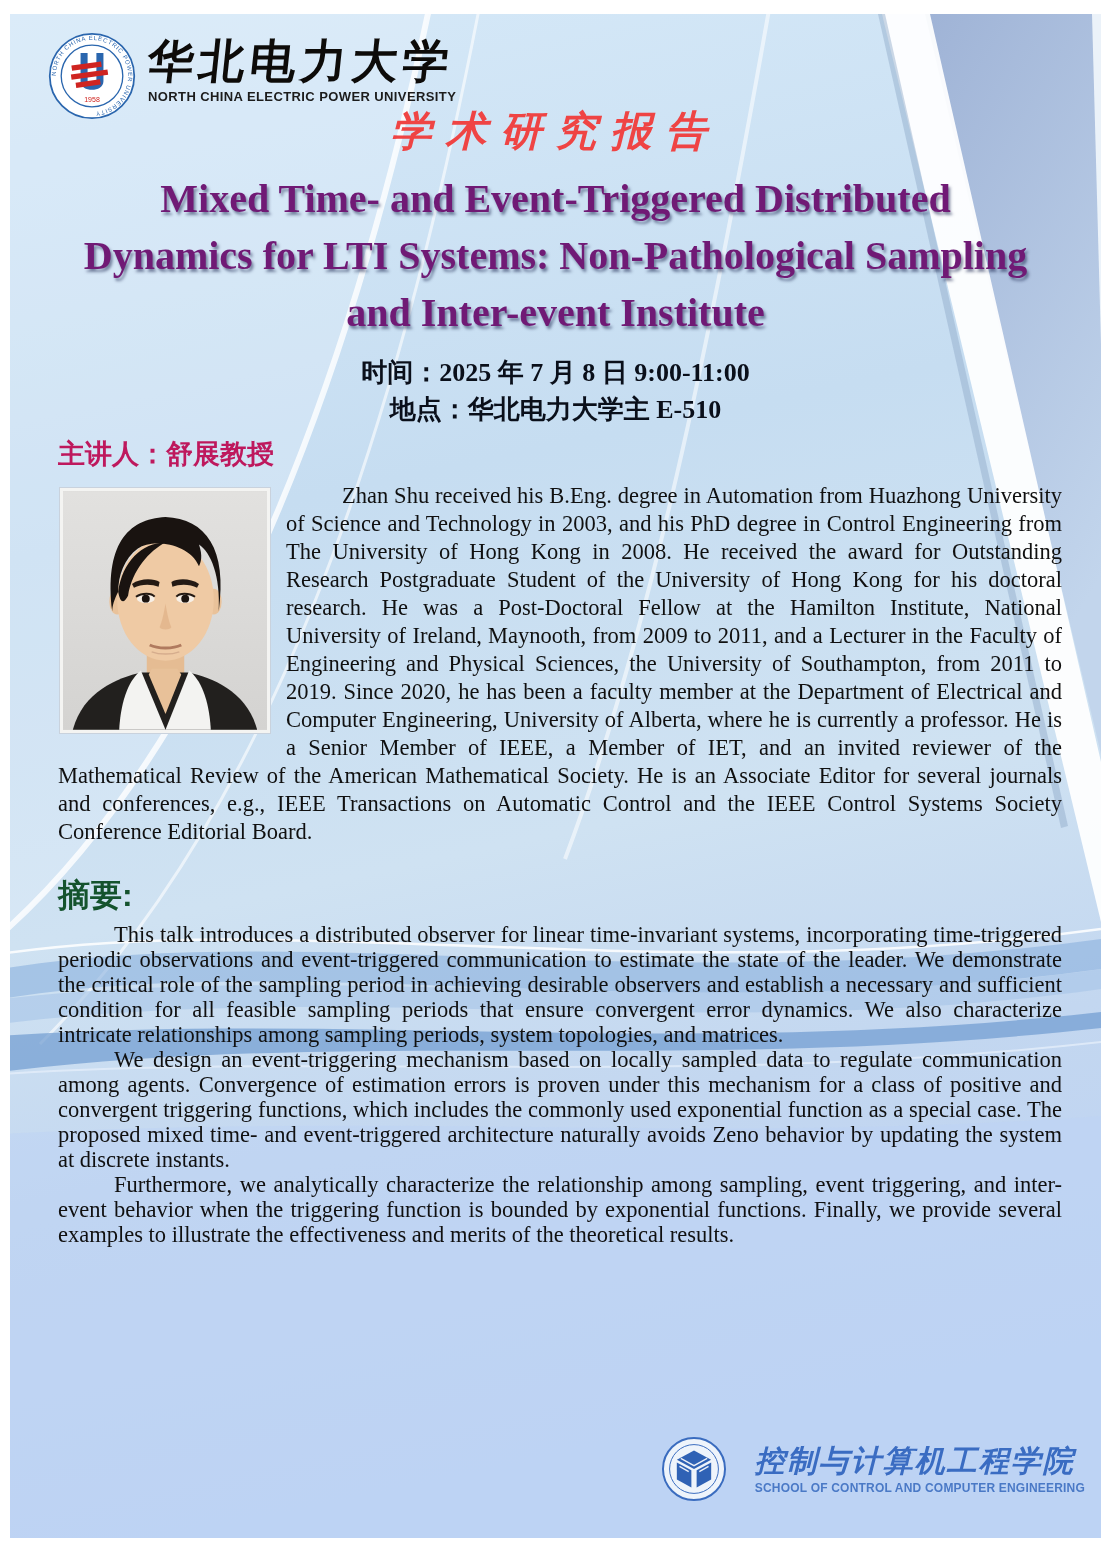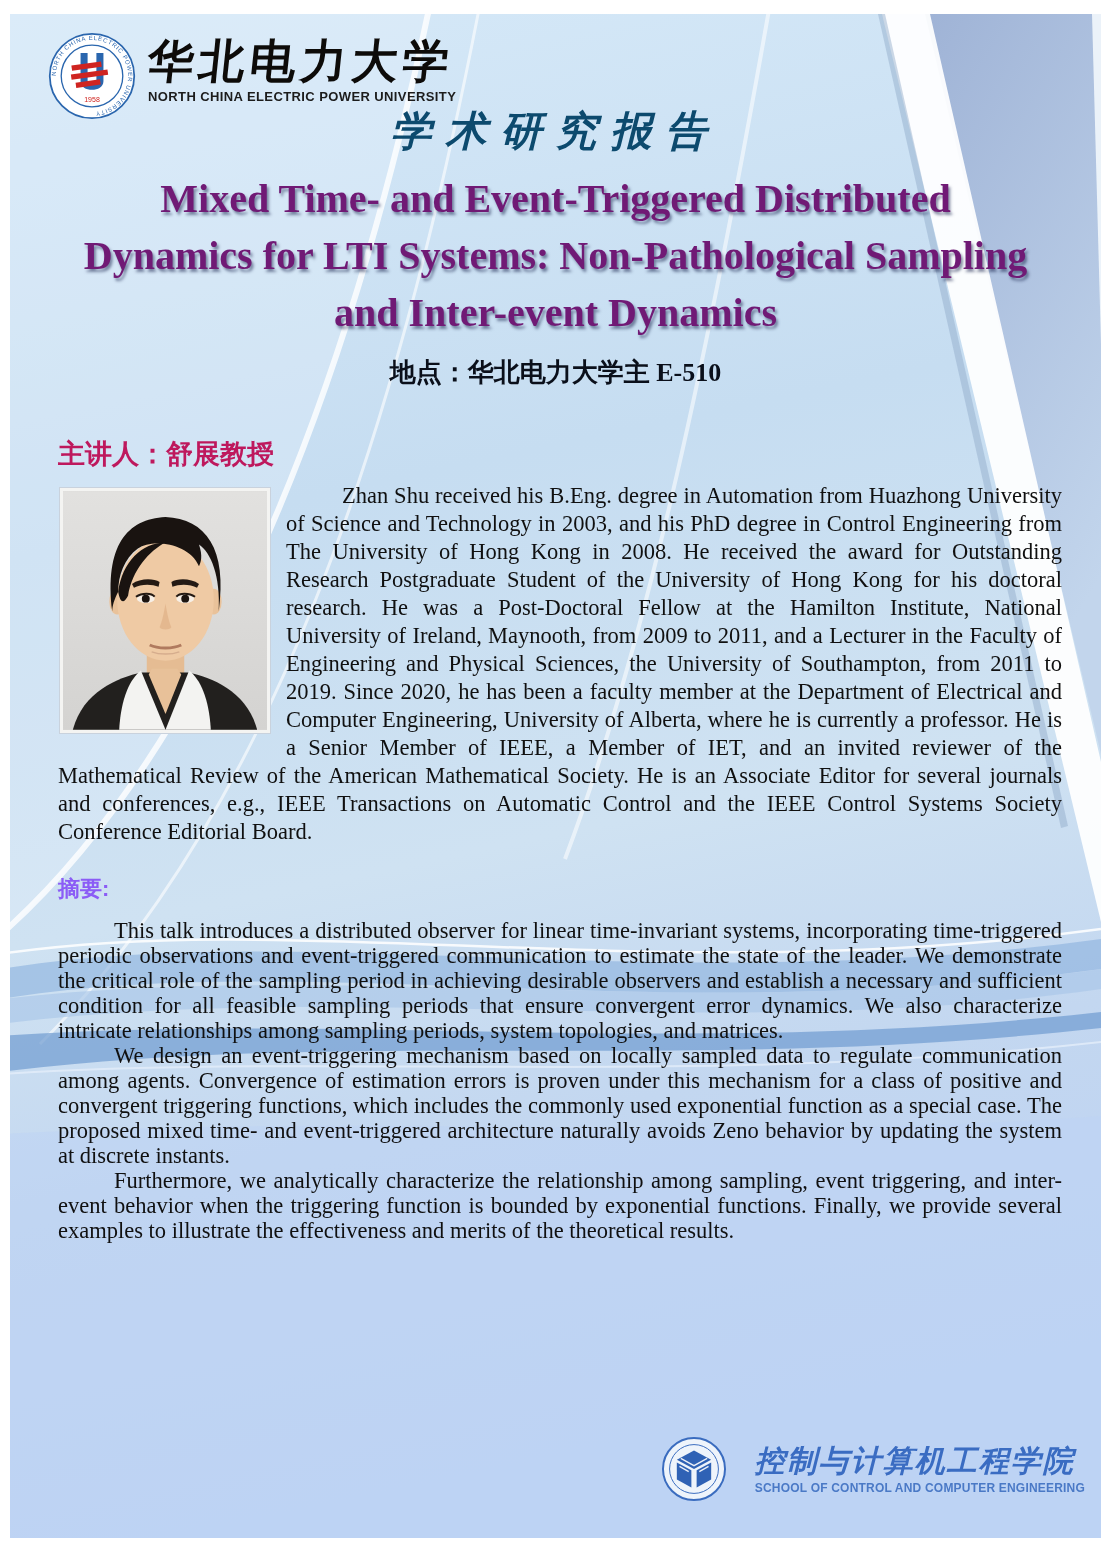--- a/index.html
+++ b/index.html
@@ -12,39 +12,39 @@
   .header { position:absolute; top:18px; left:38px; display:flex; align-items:flex-start; gap:12px; }
   .emblem { width:88px; height:88px; }
   .uni-names { padding-top:4px; }
   .uni-zh { font-family:"DejaVu Serif", serif; font-weight:bold; font-size:46px; line-height:50px;
             color:#0d0b09; letter-spacing:5px; transform:skewX(-6deg); }
   .uni-en { font-family:"Liberation Sans", sans-serif; font-weight:bold; font-size:13px;
             color:#1c1c1c; letter-spacing:0.4px; margin-top:3px; }
 
   .report-type { position:absolute; top:90px; left:0; width:100%; text-align:center;
                  font-family:"DejaVu Serif", serif; font-style:italic; font-weight:bold;
-                 font-size:41px; letter-spacing:14px; color:#0c4a6e; }
+                 font-size:41px; letter-spacing:14px; color:#ef4444; }
 
   .main-title { position:absolute; top:156px; left:0; width:100%; text-align:center;
                 font-family:"Liberation Serif", serif; font-weight:bold; font-size:40px;
                 line-height:57px; color:#701a75; text-shadow:2px 3px 3px rgba(22,32,74,0.5); }
 
   .meta { position:absolute; top:340px; left:0; width:100%; text-align:center;
           font-weight:bold; font-size:26px; line-height:37px; color:#0a0f1a; }
 
   .bodytext { position:absolute; top:422px; left:48px; width:1004px; color:#101010; }
   .speaker { font-family:"Liberation Sans", sans-serif; font-weight:bold; font-size:27px;
              color:#be185d; margin-bottom:10px; }
   .photo-frame { float:left; width:210px; height:245px; margin:6px 16px 4px 2px;
                  border:3px solid #f4f4f2; box-shadow:0 0 0 1px #c9d2dd; background:#dcdbd9; }
   .photo-frame svg { display:block; width:100%; height:100%; }
   .bio p { font-size:22.5px; line-height:28px; text-align:justify; text-indent:56px; }
 
   .abstract-heading { font-family:"Liberation Sans", sans-serif; font-weight:bold;
-                      font-size:22px; color:#8b5cf6; margin-top:28px; margin-bottom:14px; }
+                      font-size:32px; color:#14532d; margin-top:28px; margin-bottom:4px; }
   .abstract p { font-size:22.5px; line-height:25px; text-align:justify; text-indent:56px; }
 
   .footer { position:absolute; right:16px; bottom:36px; display:flex; align-items:center; gap:28px; }
   .school-emblem { width:66px; height:66px; }
   .school-zh { font-family:"DejaVu Serif", serif; font-style:italic; font-weight:bold;
                font-size:30px; line-height:34px; color:#3a6cc2; letter-spacing:2px; }
   .school-en { font-family:"Liberation Sans", sans-serif; font-weight:bold; font-size:12px;
                color:#4a79c6; letter-spacing:0.2px; margin-top:3px; }
 </style>
 </head>
@@ -105,24 +105,25 @@
         <div class="uni-zh">华北电力大学</div>
         <div class="uni-en">NORTH CHINA ELECTRIC POWER UNIVERSITY</div>
       </div>
     </div>
 
     <div class="report-type">学术研究报告</div>
 
     <div class="main-title">
       <div>Mixed Time- and Event-Triggered Distributed</div>
       <div>Dynamics for LTI Systems: Non-Pathological Sampling</div>
-      <div>and Inter-event Dynamics</div>
+      <div>and Inter-event Institute</div>
     </div>
 
     <div class="meta">
+      <div>时间：2025 年 7 月 8 日  9:00-11:00</div>
       <div>地点：华北电力大学主 E-510</div>
     </div>
 
     <div class="bodytext">
       <div class="speaker">主讲人：舒展教授</div>
 
       <div class="bio">
         <div class="photo-frame">
           <svg viewBox="0 0 207 242">
             <defs>

